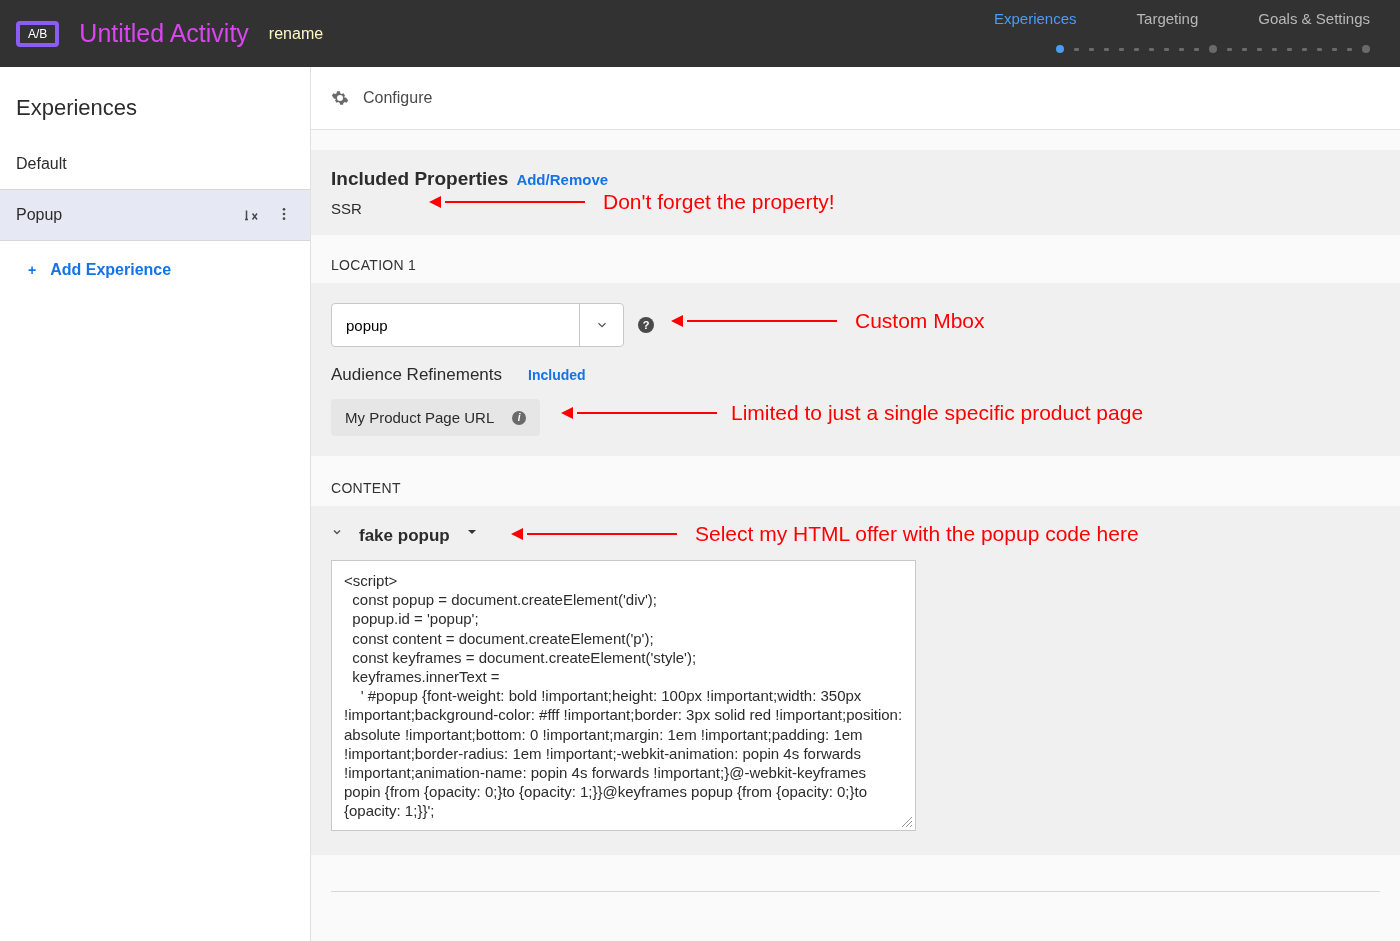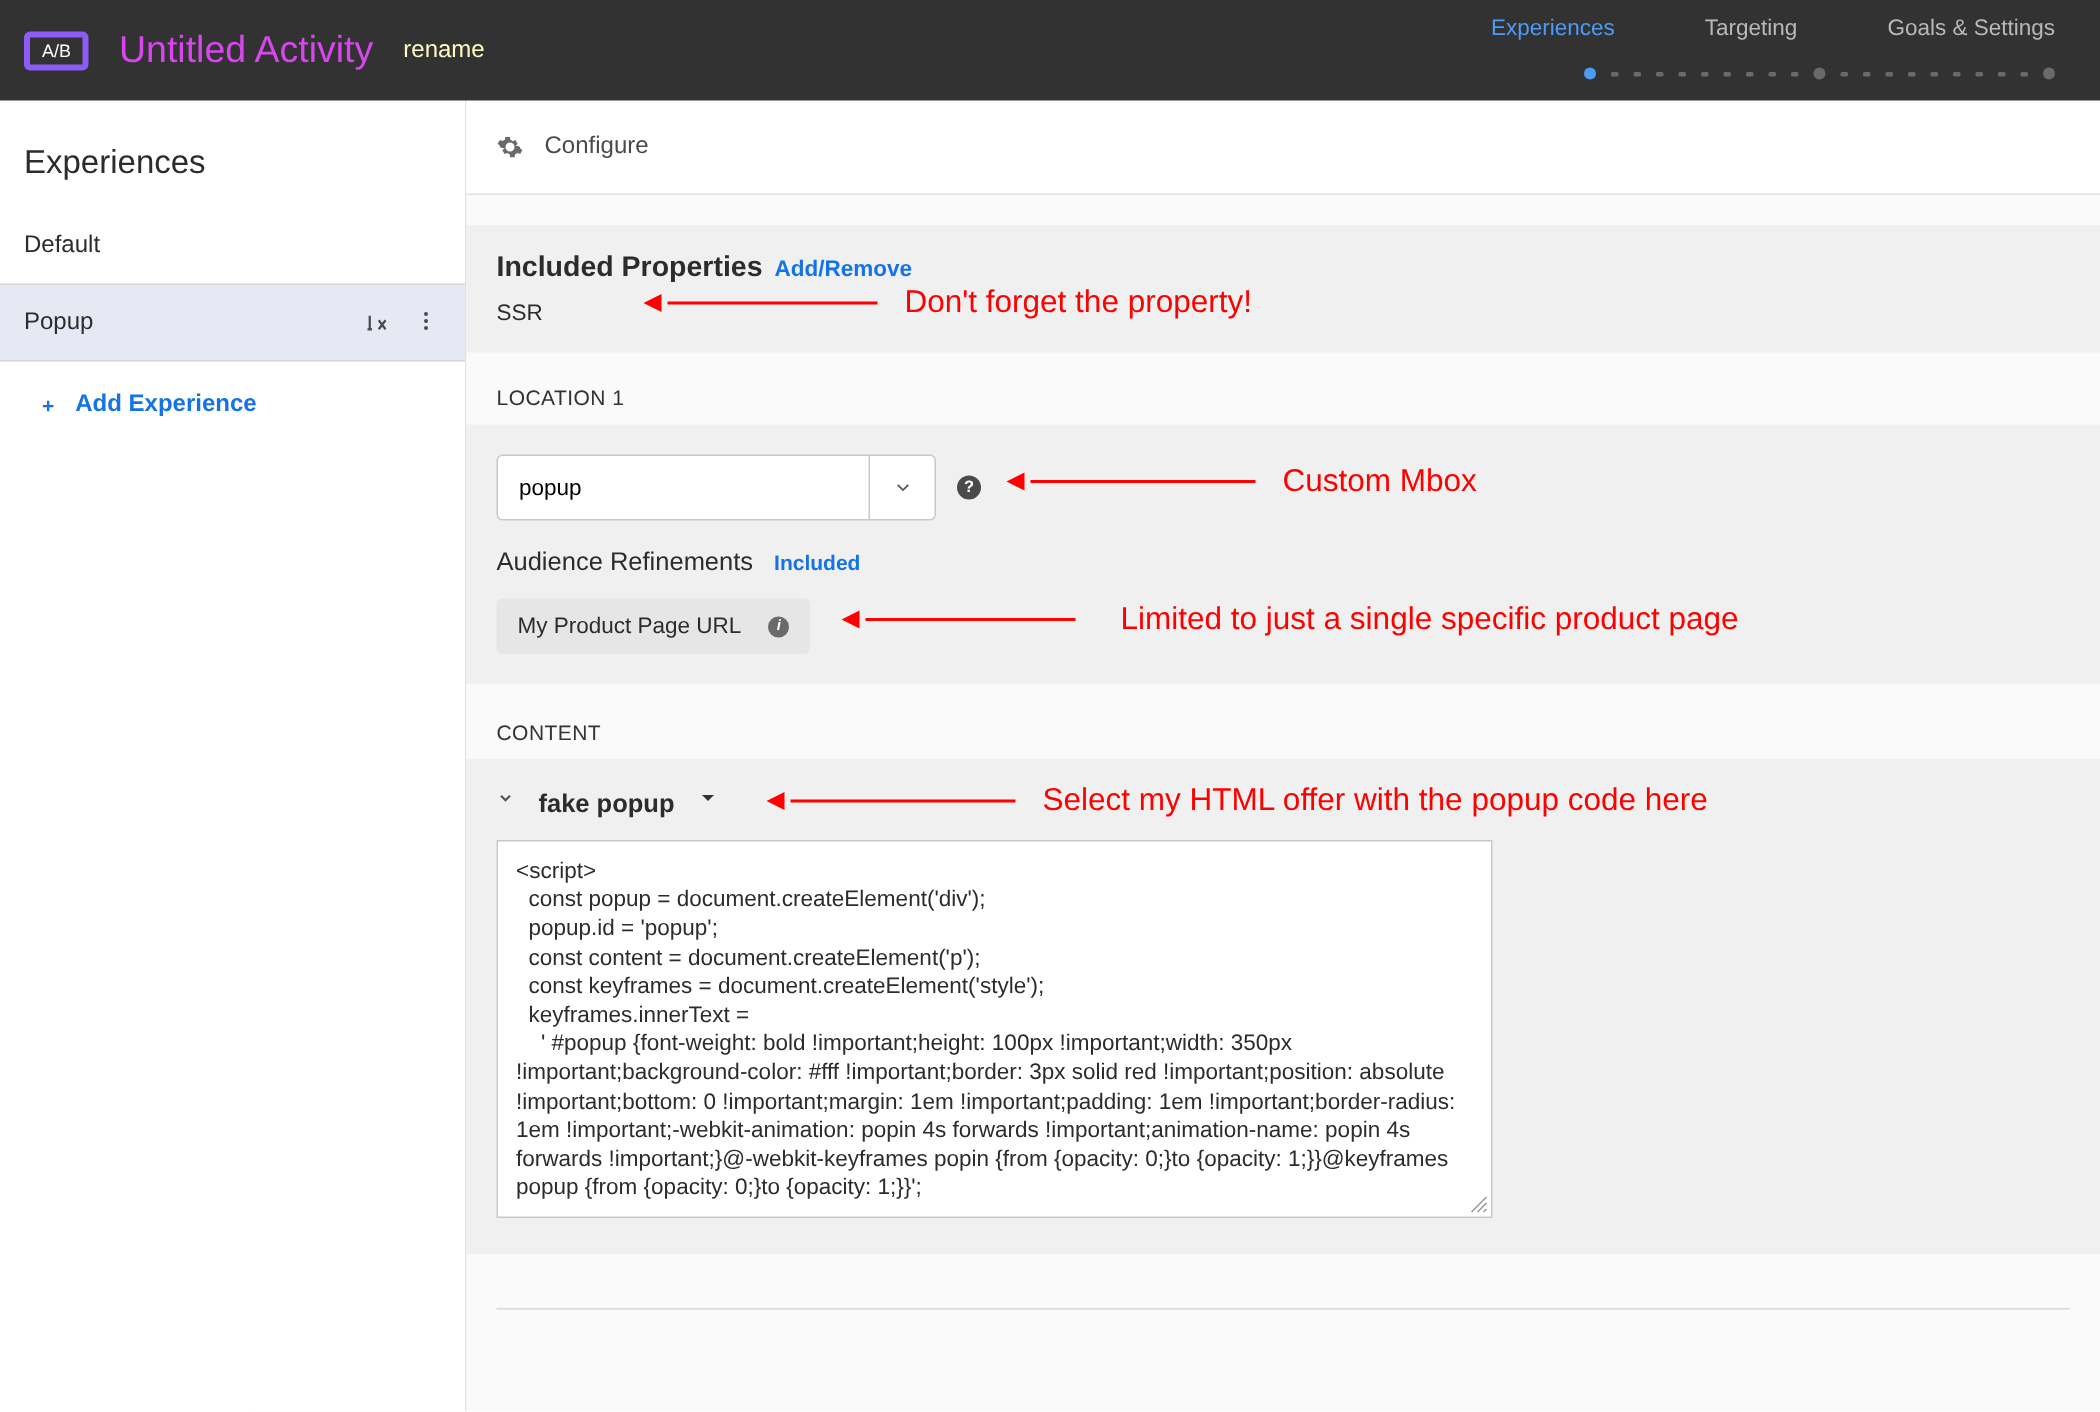--- a/index.html
+++ b/index.html
@@ -33,31 +33,31 @@
 .section-title-lg { font-size: 19px; font-weight: 700; color: #2c2c2c; }
 .link-blue { color: #1473e6; font-size: 15px; font-weight: 600; cursor: pointer; }
 .prop-value { font-size: 15px; color: #2c2c2c; }
 .location-label { font-size: 14px; color: #333; letter-spacing: 0.3px; padding: 22px 20px 10px; background: #fafafa; }
 .loc-section { background: #f0f0f0; padding: 20px; position: relative; }
 .mbox-row { display: flex; align-items: center; gap: 14px; margin-bottom: 18px; }
 .mbox-select { display: flex; align-items: center; background: #fff; border: 1px solid #c8c8c8; border-radius: 4px; width: 293px; height: 44px; }
 .mbox-input { flex: 1; padding: 0 14px; font-size: 15px; border: none; outline: none; background: transparent; }
 .mbox-caret { width: 44px; height: 100%; border-left: 1px solid #c8c8c8; display: flex; align-items: center; justify-content: center; cursor: pointer; }
 .help-icon { width: 16px; height: 16px; border-radius: 50%; background: #4a4a4a; color: #fff; font-size: 11px; font-weight: bold; display: flex; align-items: center; justify-content: center; cursor: pointer; }
-.aud-row { display: flex; align-items: center; gap: 14px; margin-bottom: 14px; }
+.aud-row { display: flex; align-items: center; gap: 26px; margin-bottom: 14px; }
 .aud-label { font-size: 17px; color: #2c2c2c; }
 .chip { background: #e6e6e6; padding: 10px 14px; border-radius: 4px; display: inline-flex; align-items: center; gap: 18px; font-size: 15px; }
 .info-icon { width: 14px; height: 14px; border-radius: 50%; background: #6a6a6a; color: #fff; font-size: 10px; font-weight: bold; display: flex; align-items: center; justify-content: center; font-style: italic; }
 .content-label { font-size: 14px; color: #333; letter-spacing: 0.3px; padding: 24px 20px 10px; background: #fafafa; }
 .offer-section { background: #f0f0f0; padding: 20px 20px 24px; position: relative; }
 .offer-header { display: flex; gap: 16px; margin-bottom: 14px; }
 .chevron { font-size: 12px; color: #555; }
 .offer-name { font-size: 17px; font-weight: 700; }
 .offer-dd { width: 12px; height: 12px; color: #333; cursor: pointer; }
-.code-box { background: #fff; border: 1px solid #c8c8c8; width: 664px; min-height: 234px; padding: 10px 12px; font-size: 15px; line-height: 1.28; font-family: -apple-system, BlinkMacSystemFont, "Segoe UI", Arial, sans-serif; white-space: pre-wrap; word-wrap: break-word; position: relative; }
+.code-box { background: #fff; border: 1px solid #c8c8c8; width: 585px; min-height: 234px; padding: 10px 12px; font-size: 15px; line-height: 1.28; font-family: -apple-system, BlinkMacSystemFont, "Segoe UI", Arial, sans-serif; white-space: pre-wrap; word-wrap: break-word; position: relative; }
 .resize-handle { position: absolute; right: 2px; bottom: 2px; width: 12px; height: 12px; }
 .annotation { position: absolute; color: #ff0000; font-size: 21px; font-family: Arial, sans-serif; display: flex; align-items: center; gap: 4px; pointer-events: none; }
 .arrow-line { height: 2px; background: #ff0000; }
 .arrow-head { width: 0; height: 0; border-top: 6px solid transparent; border-bottom: 6px solid transparent; border-right: 12px solid #ff0000; }
 .divider-line { border-top: 1px solid #d8d8d8; margin: 36px 20px 0; }
 svg { display: block; }
 </style>
 </head>
 <body>
 
@@ -180,21 +180,21 @@
         <a class="link-blue" style="font-size:14px;">Included</a>
       </div>
       <div class="chip">
         <span>My Product Page URL</span>
         <span class="info-icon">i</span>
       </div>
 
       <div class="annotation" style="left:250px; top:118px;">
         <div class="arrow-head"></div>
           <div class="arrow-line" style="width:140px;"></div>
-        <span style="margin-left:26px;">Limited to just a single specific product page</span>
+        <span style="margin-left:10px;">Limited to just a single specific product page</span>
       </div>
     </div>
 
     <div class="content-label">CONTENT</div>
 
     <div class="offer-section">
       <div class="offer-header">
         <span class="chevron">
           <svg viewBox="0 0 24 24" width="12" height="12" fill="none" stroke="#555" stroke-width="3">
               <path d="M6 9l6 6 6-6"></path>

